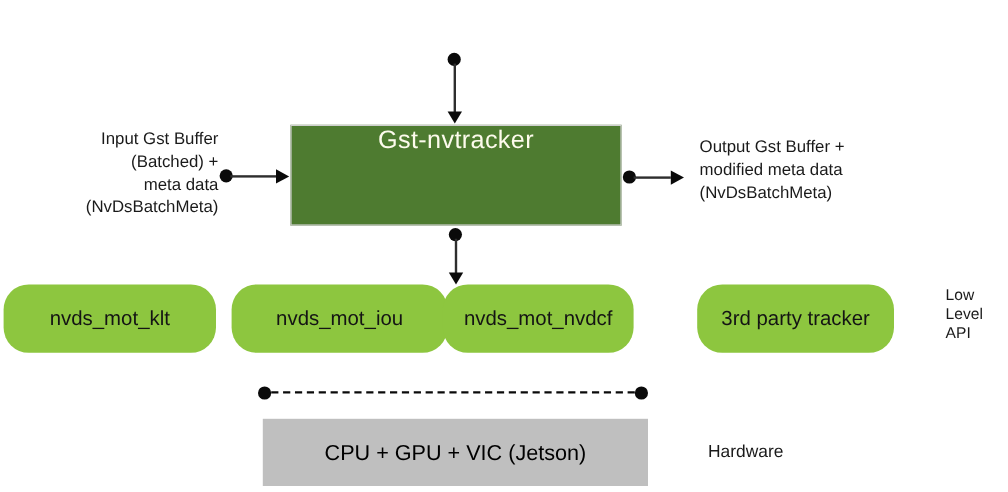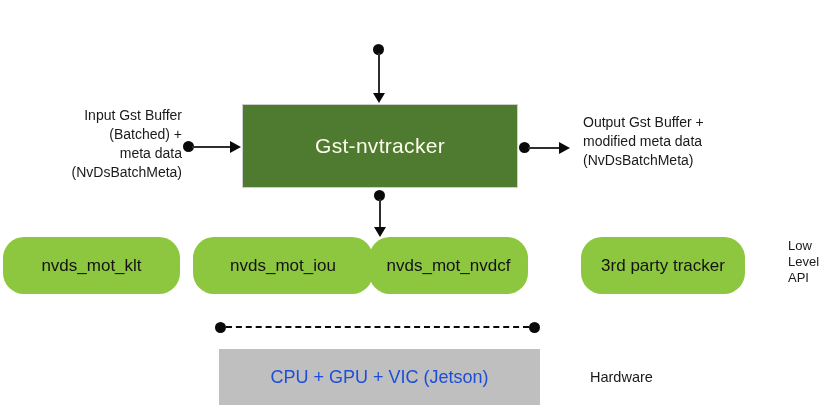--- a/index.html
+++ b/index.html
@@ -17,32 +17,32 @@
     border-top:10px solid #0a0a0a; }
   .arrow-right { position:absolute; width:0; height:0;
     border-top:6px solid transparent; border-bottom:6px solid transparent;
     border-left:11px solid #0a0a0a; }
   .dashed-line { position:absolute; border-top:2px dashed #0a0a0a; }
 
   
   .main-box {
     position:absolute; left:242px; top:104px; width:276px; height:84px;
     background:#4E7B30; border:1px solid #cfcfcf; box-sizing:border-box;
-    display:flex; align-items:center; justify-content:center;
+    display:flex; justify-content:center;
     color:#FDFBEC; font-size:21px; letter-spacing:0.3px;
   }
   .tracker-box {
     position:absolute; top:237px; height:57px; background:#8DC63F;
     display:flex; align-items:center; justify-content:center;
     font-size:17px; color:#141414;border-radius:21px;
   }
   .hardware-box {
     position:absolute; left:219px; top:349px; width:321px; height:56px;
     background:#BFBFBF; display:flex; align-items:center; justify-content:center;
-    font-size:18px; color:#1d4ed8;
+    font-size:18px; color:#000000;
   }
 
   
   .control-label {
     position:absolute; left:252px; top:8px; width:260px; text-align:center;
     font-size:15px;
   }
   .side-label { position:absolute; font-size:14px; line-height:19px; }
   .input-label { left:20px; top:106px; width:162px; text-align:right; }
   .output-label { left:583px; top:113px; width:190px; text-align:left; }

